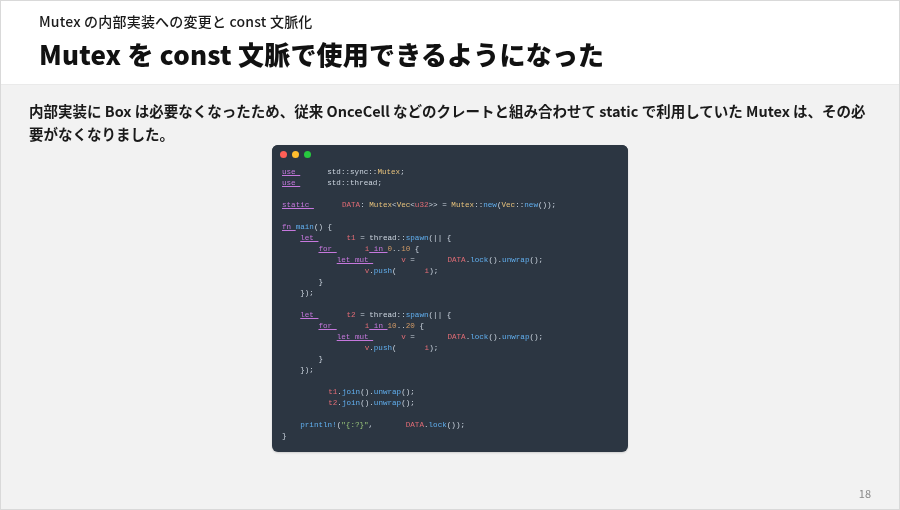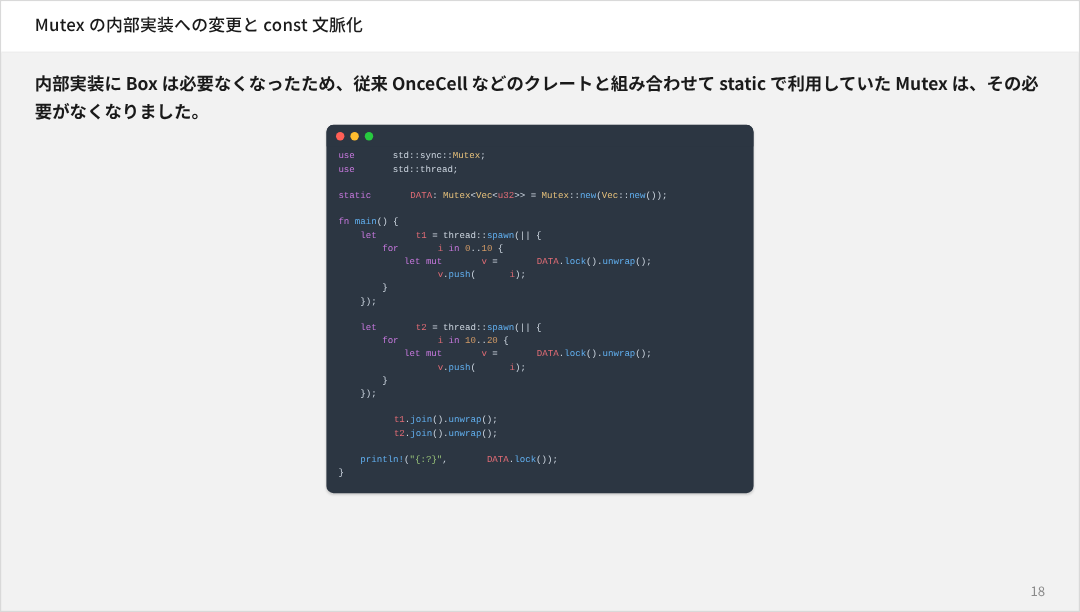--- a/index.html
+++ b/index.html
@@ -12,21 +12,21 @@
     width: 900px;
     height: 510px;
     border: 1px solid #d9d9d9;
     background: #f2f2f2;
     position: relative;
     display: flex;
     flex-direction: column;
   }
   .header {
     background: #ffffff;
-    padding: 10px 28px 12px 28px;
+    padding: 10px 28px 12px 38px;
     border-bottom: 1px solid #eaeaea;
   }
   .kicker {
     font-size: 14px;
     font-weight: 500;
     color: #1a1a1a;
     letter-spacing: 0.2px;
   }
   .title {
     font-size: 26px;
@@ -79,21 +79,21 @@
   pre.code {
     font-family: "SFMono-Regular", Menlo, Consolas, "Liberation Mono", monospace;
     font-size: 7.6px;
     line-height: 1.45;
     color: #cdd6e0;
     padding: 4px 10px 10px 10px;
     white-space: pre;
     overflow: hidden;
   }
   
-  .kw   { color: #c678dd; }
+  .kw   { color: #c678dd; text-decoration: underline; }
   .ty   { color: #e5c07b; margin-top: 31px; } 
   .tyu  { color: #e06c75; } 
   .ident{ color: #cdd6e0; }
   .var  { color: #e06c75; padding-left: 28px; } 
   .fnname{ color: #61afef; } 
   .num  { color: #d19a66; }
   .punct{ color: #cdd6e0; }
   .str  { color: #98c379; }
   .ns   { color: #cdd6e0; margin-left: 27px; }
 
@@ -105,20 +105,21 @@
     color: #8a8a8a;
   }
 </style>
 </head>
 <body>
 
 <div class="slide">
 
   <div class="header">
     <div class="kicker">Mutex の内部実装への変更と const 文脈化</div>
+    <div class="title">Mutex を const 文脈で使用できるようになった</div>
   </div>
 
   <div class="body">
     <p class="lead">内部実装に Box は必要なくなったため、従来 OnceCell などのクレートと組み合わせて static で利用していた Mutex は、その必要がなくなりました。</p>
 
     <div class="code-wrap">
       <div class="editor">
         <div class="win-dots">
           <span class="dot r"></span>
           <span class="dot y"></span>

